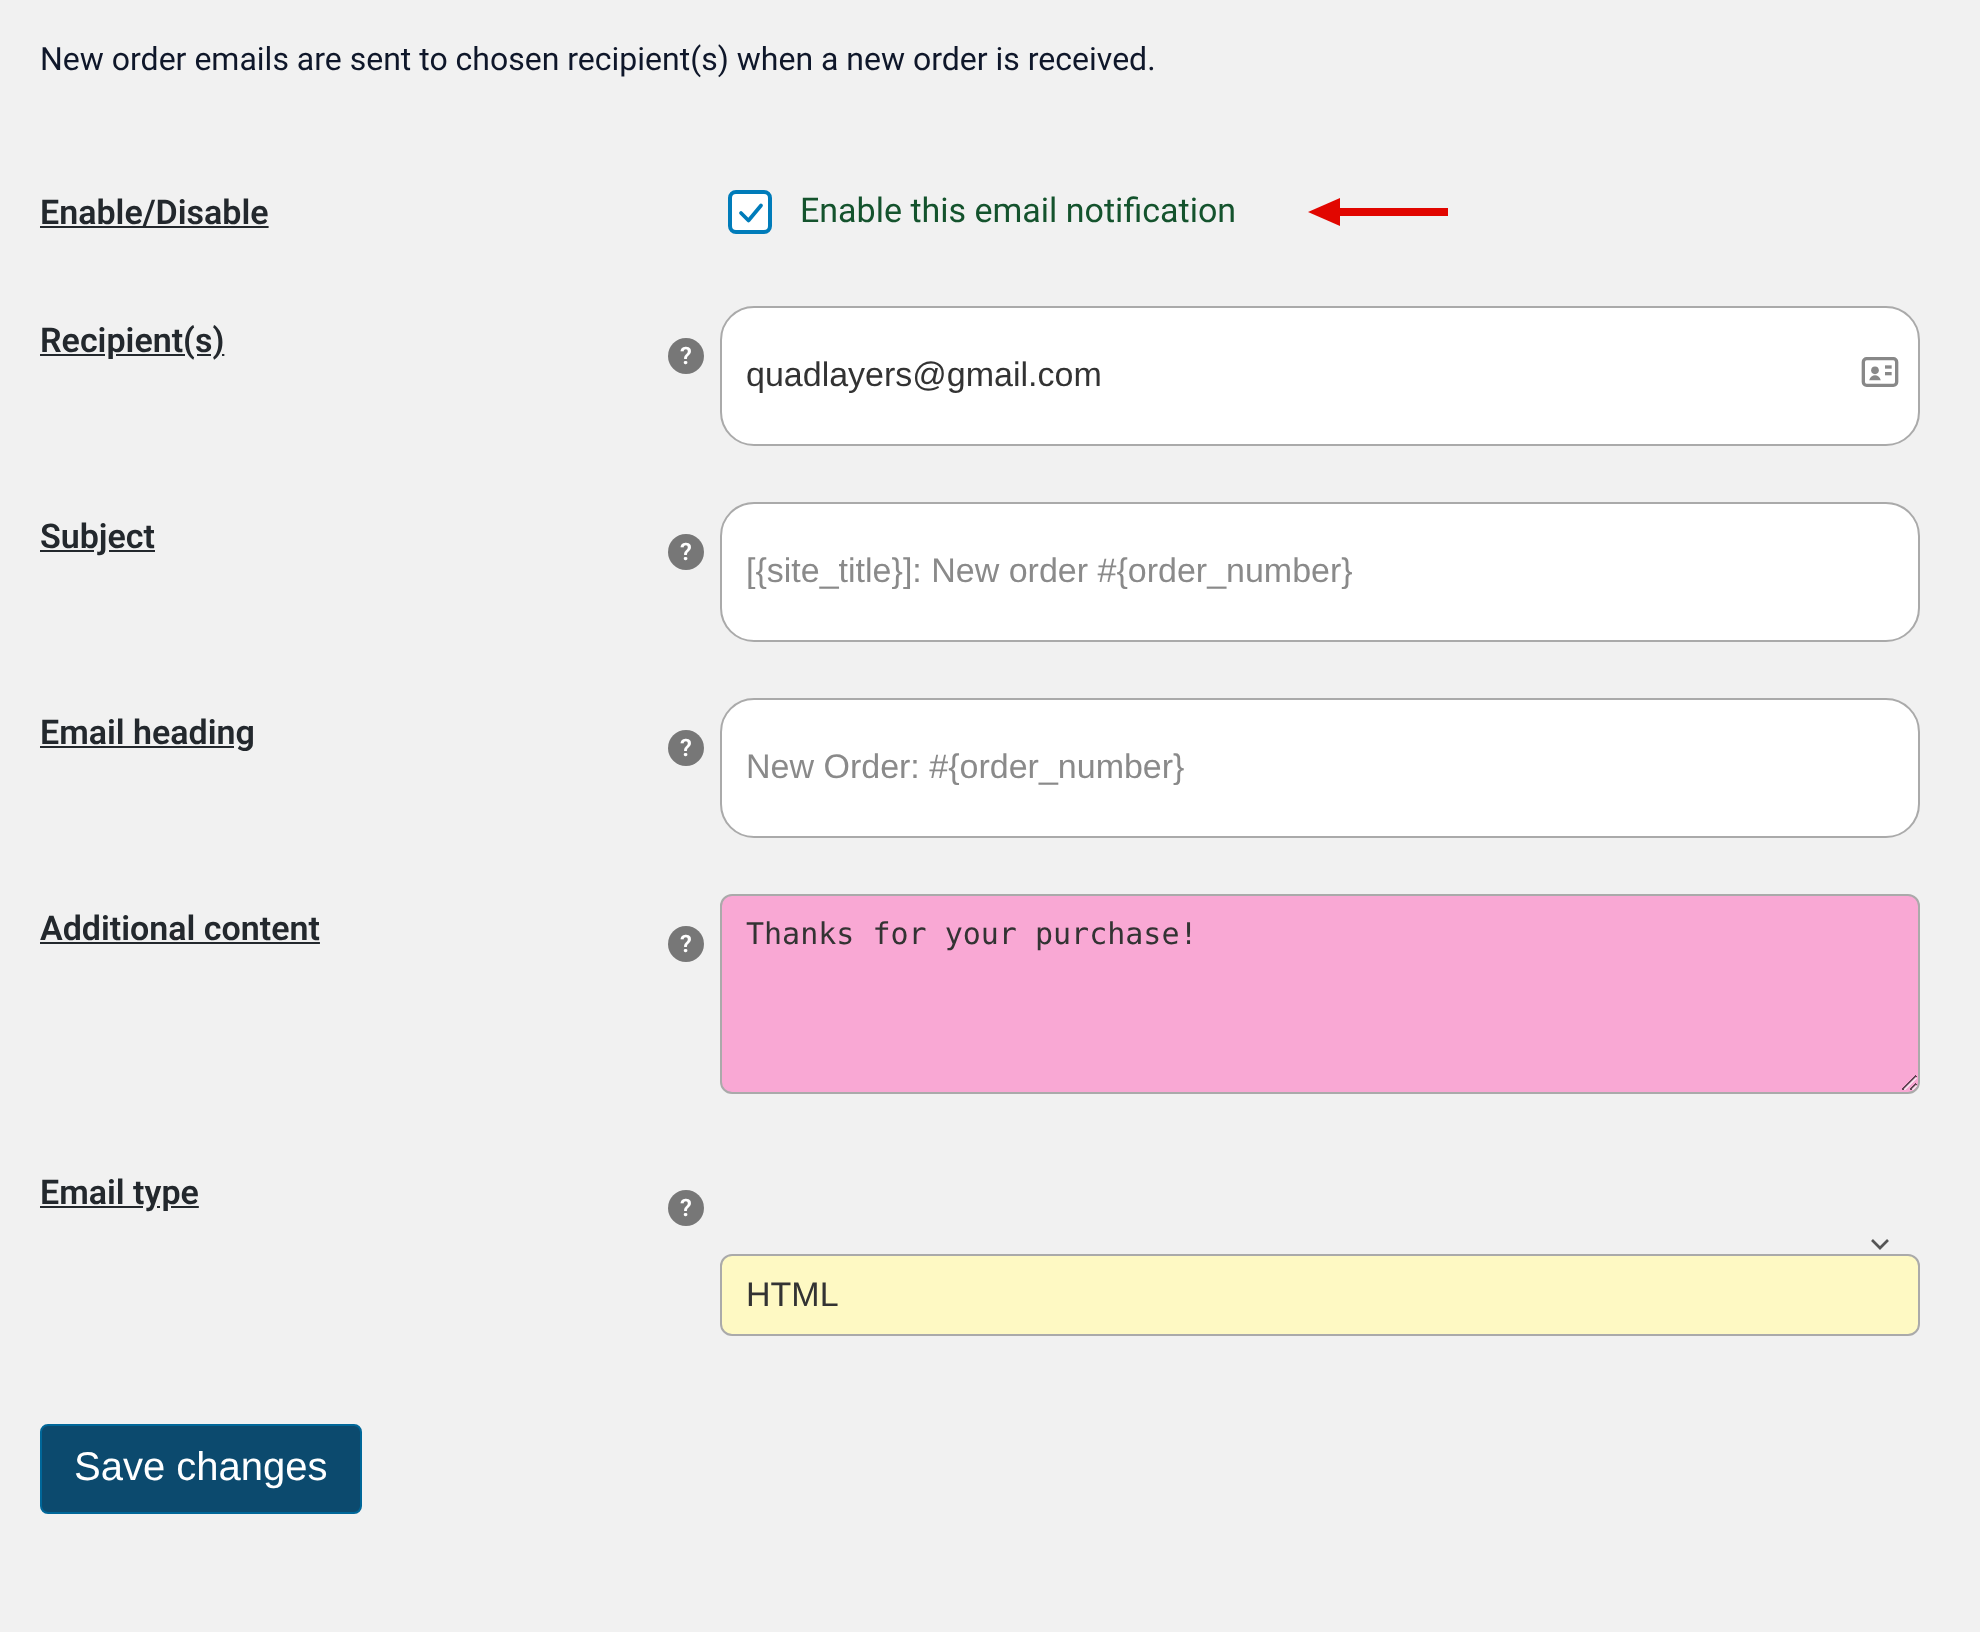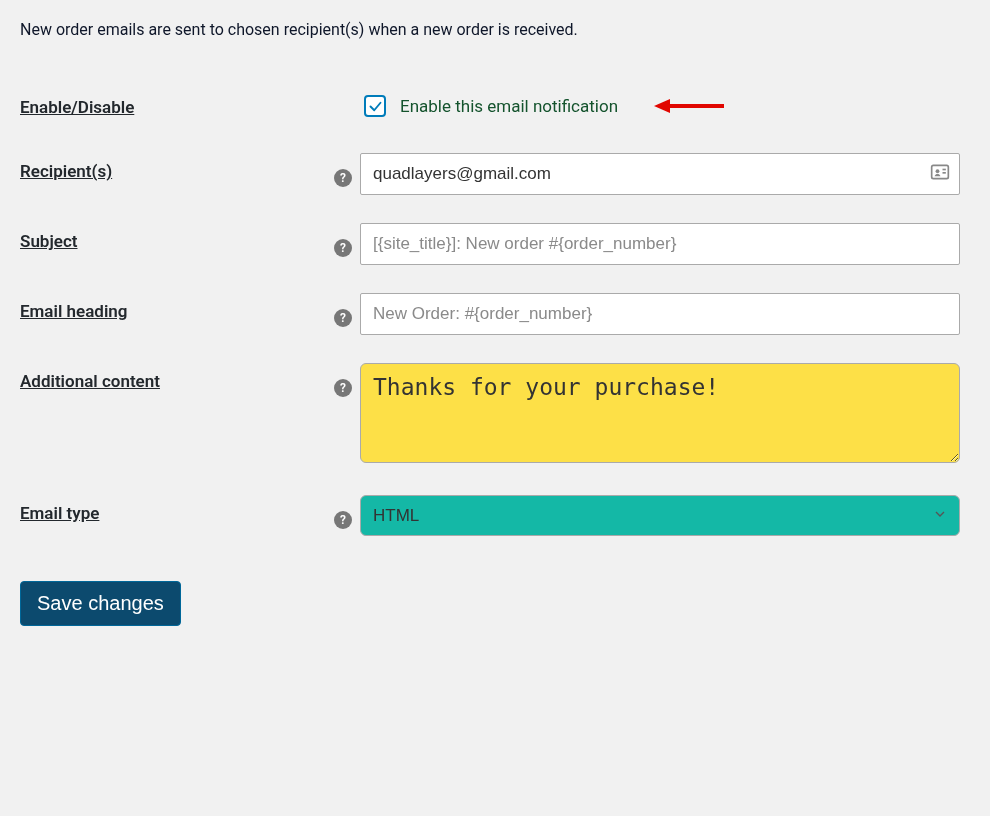--- a/index.html
+++ b/index.html
@@ -109,67 +109,68 @@
   .annot-arrow {
     display:inline-flex;
     align-items:center;
     margin-left: 22px;
   }
   .annot-arrow svg { width: 70px; height: 20px; }
   input[type="text"].wc-input {
     width: 600px;
     max-width: 600px;
     font-size: 17px;
-    padding: 10px 12px;
+    padding: 24px 12px;
     border: 1px solid #aaa;
-    border-radius: 2px;
+    border-radius: 17px;
     background: #fff;
     color: #333;
     outline: none;
   }
   .input-wrap {
     position: relative;
     width: 600px;
   }
   .input-icon-right {
     position: absolute;
     right: 10px;
     top: 50%;
     transform: translateY(-50%);
     color: #888;
     pointer-events: none;
   }
   .input-icon-right svg { width:20px; height:20px; fill:#888; }
   textarea.wc-textarea {
     width: 600px;
     height: 100px;
-    font-size: 23px;
+    font-size: 15px;
     padding: 10px 12px;
     border: 1px solid #aaa;
     border-radius: 6px;
-    background: #fde047;
+    background: #f9a8d4;
     color: #333;
     resize: both;
     outline: none;
   }
   .wc-select {
     width: 600px;
     position: relative;
   }
   .wc-select select {
     width: 100%;
     font-size: 17px;
     padding: 10px 36px 10px 12px;
     border: 1px solid #aaa;
     border-radius: 6px;
-    background: #14b8a6;
+    background: #fef9c3;
     color: #333;
     appearance: none;
     -webkit-appearance: none;
     outline: none;
+    margin-top: 48px;
   }
   .wc-select .chev {
     position: absolute;
     right: 12px;
     top: 50%;
     transform: translateY(-50%);
     pointer-events: none;
     color: #555;
   }
   .wc-select .chev svg { width:16px; height:16px; stroke:#555; stroke-width:2; fill:none; }

